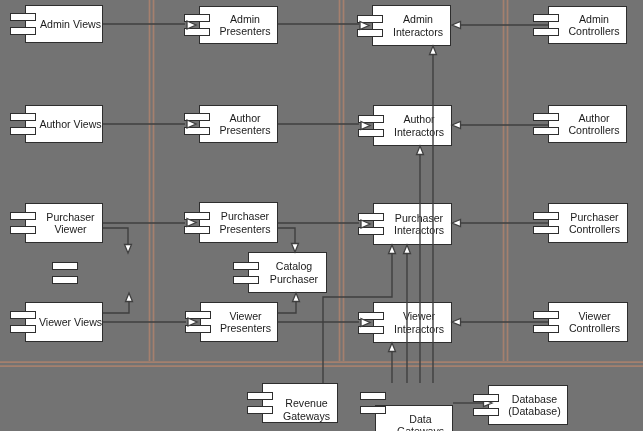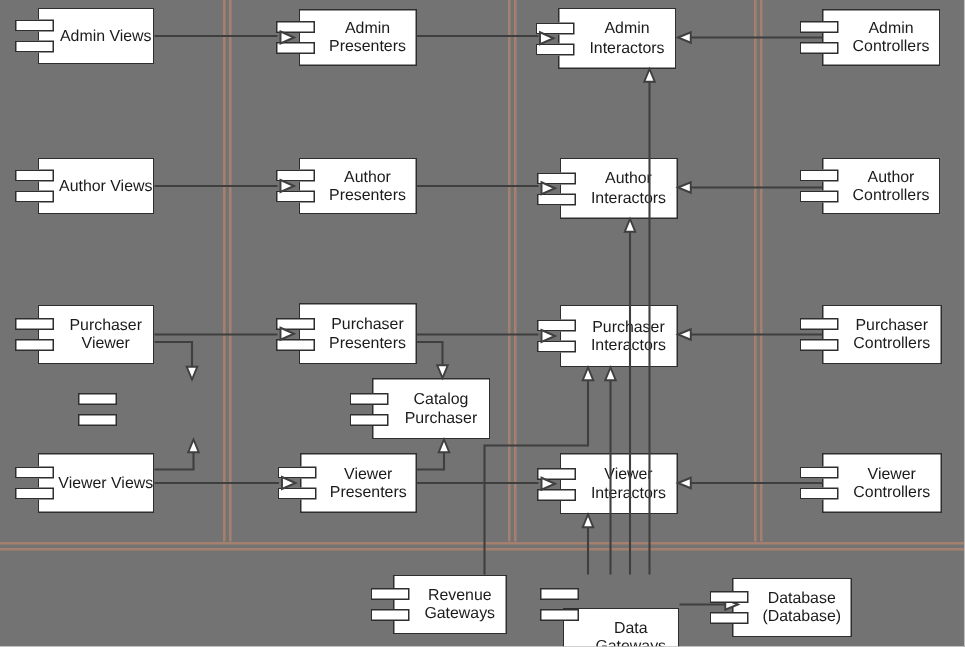--- a/index.html
+++ b/index.html
@@ -208,21 +208,21 @@
     </div>
     <div class="tab" style="left: 533px; top: 212px;"></div>
     <div class="tab" style="left: 533px; top: 226px;"></div>
     <div class="component" style="left: 548px; top: 302px; width: 80px; height: 40px;">
 
   <span class="label-line">Viewer</span>
       <span class="label-line">Controllers</span>
     </div>
     <div class="tab" style="left: 533px; top: 311px;"></div>
     <div class="tab" style="left: 533px; top: 325px;"></div>
-    <div class="component" style="left: 262px; top: 383px; width: 76px; height: 40px;">
+    <div class="component" style="left: 262px; top: 383px; width: 76px; height: 40px; justify-content: flex-end;">
 
   <span class="label-line">Revenue</span>
       <span class="label-line">Gateways</span>
     </div>
     <div class="tab" style="left: 247px; top: 392px;"></div>
     <div class="tab" style="left: 247px; top: 406px;"></div>
     <div class="component" style="left: 375px; top: 405px; width: 78px; height: 40px;">
 
   <span class="label-line">Data</span>
       <span class="label-line">Gateways</span>

